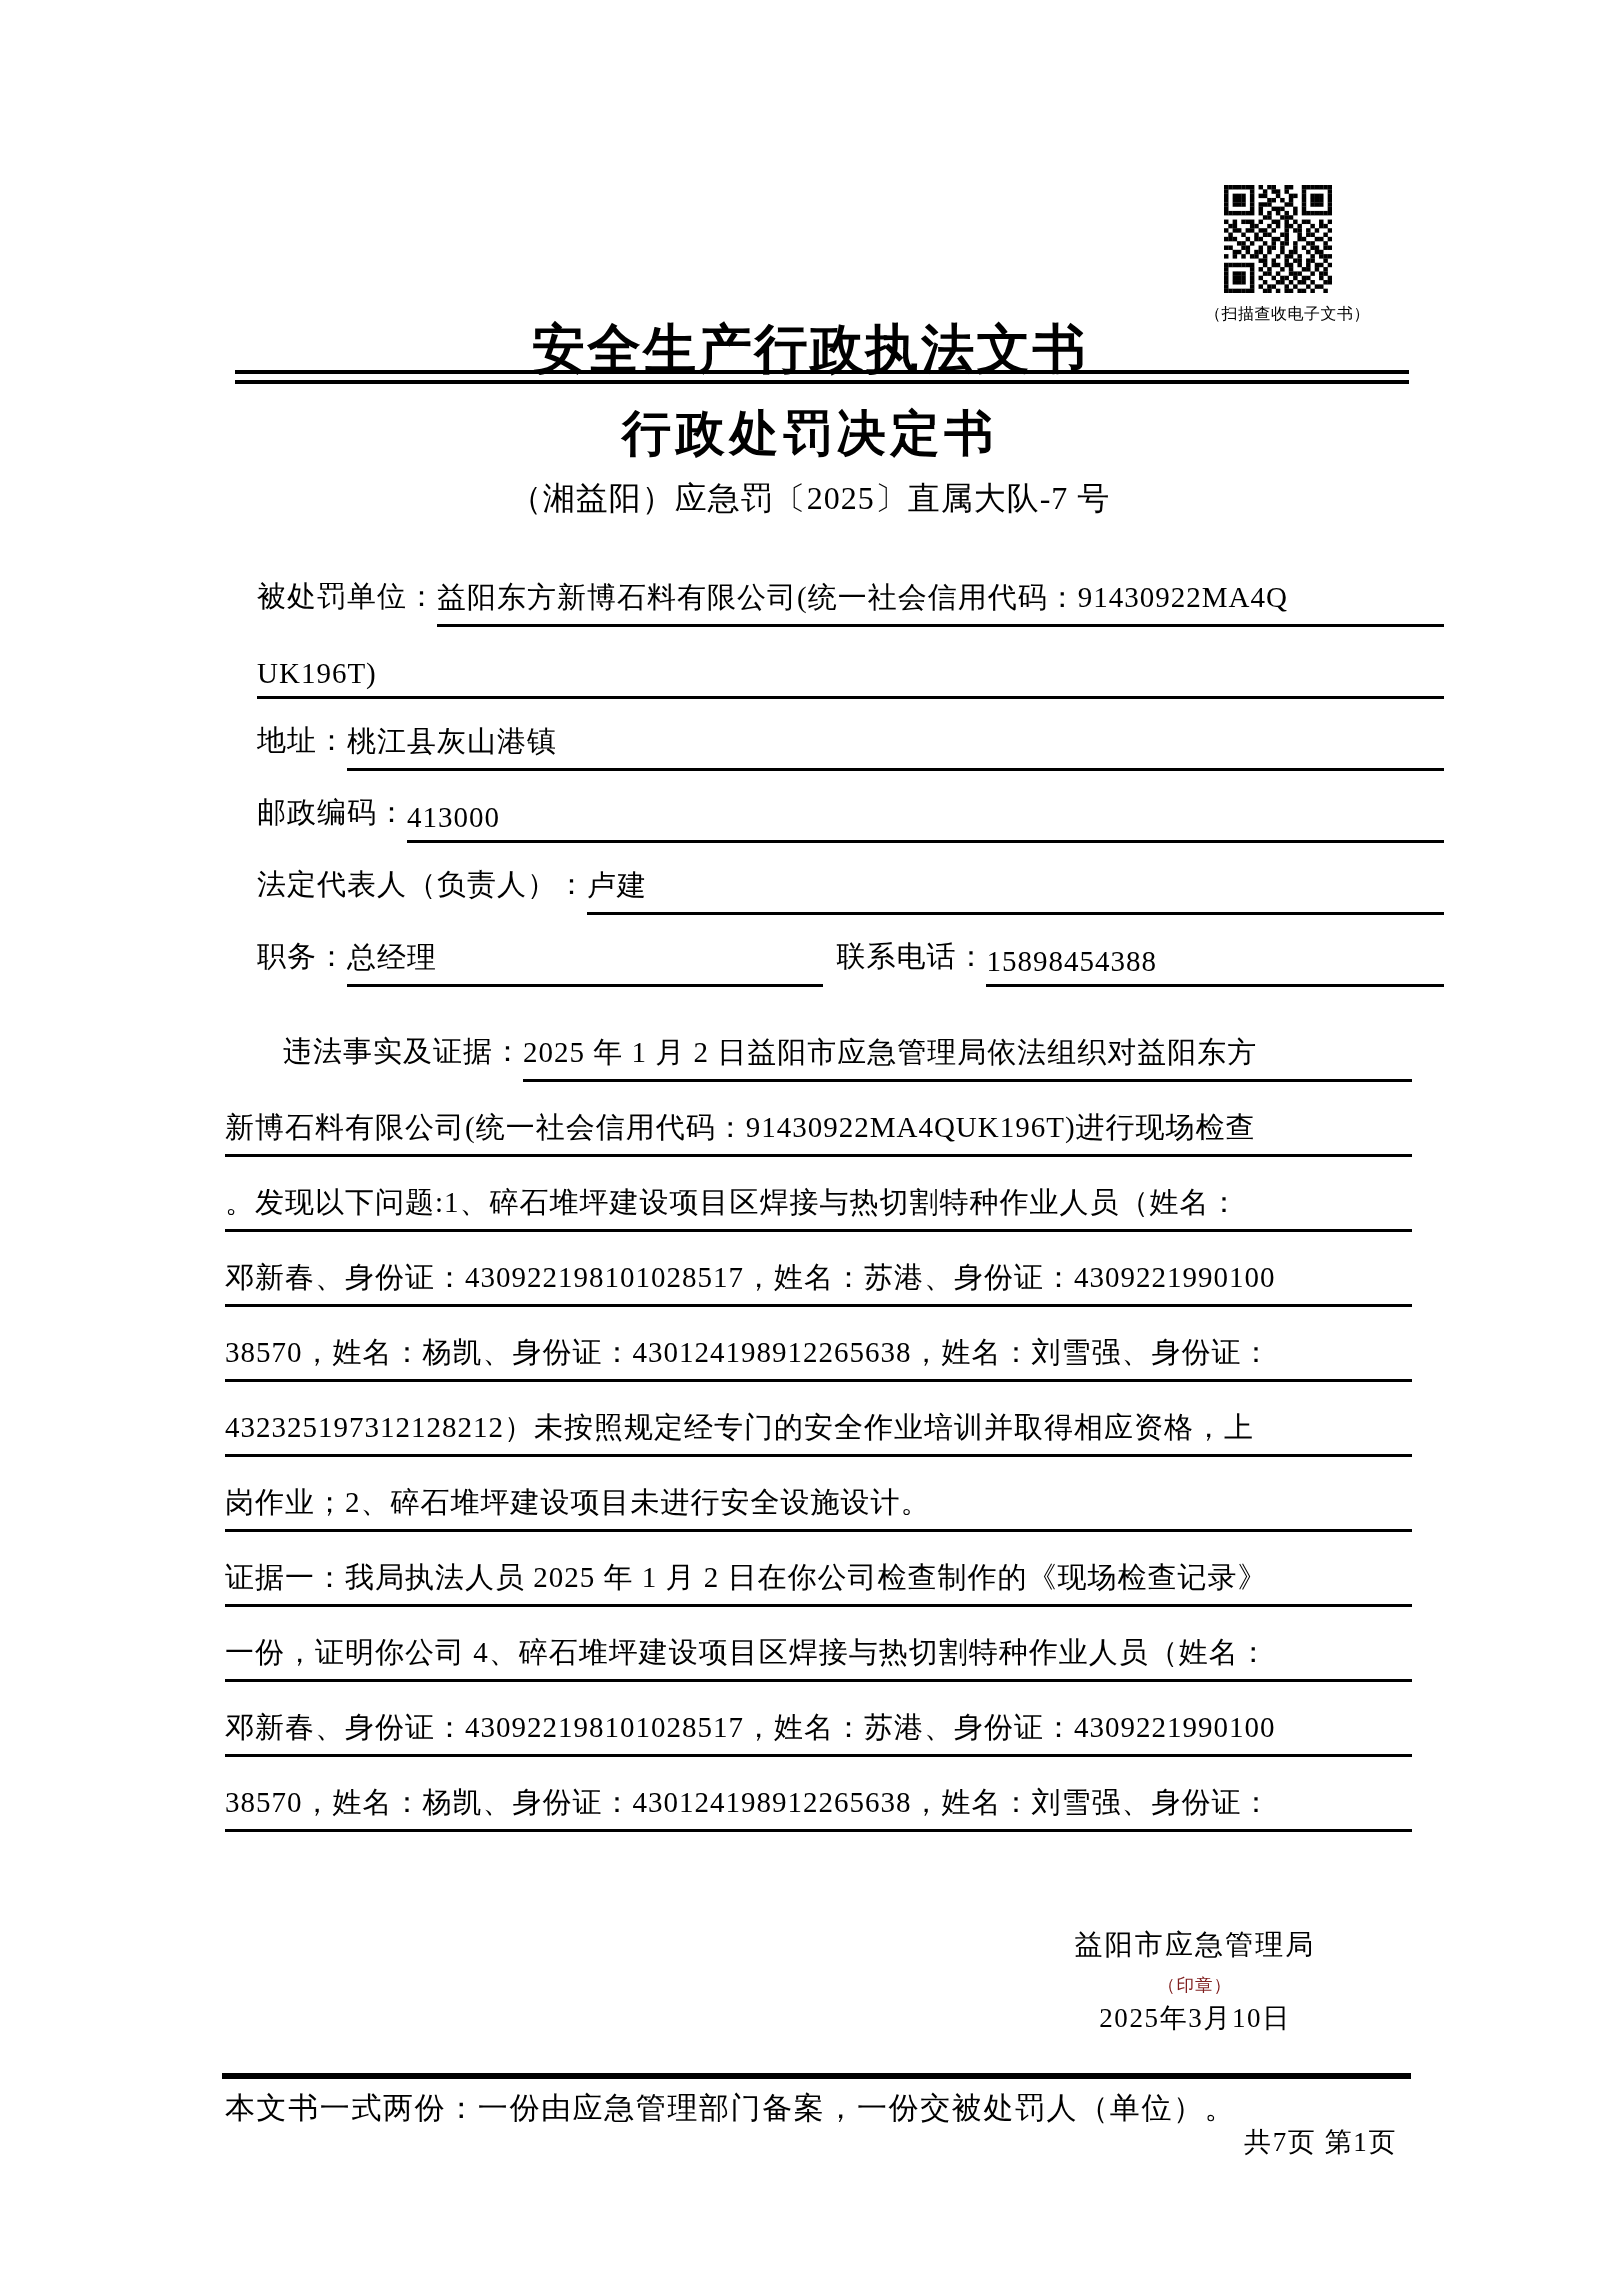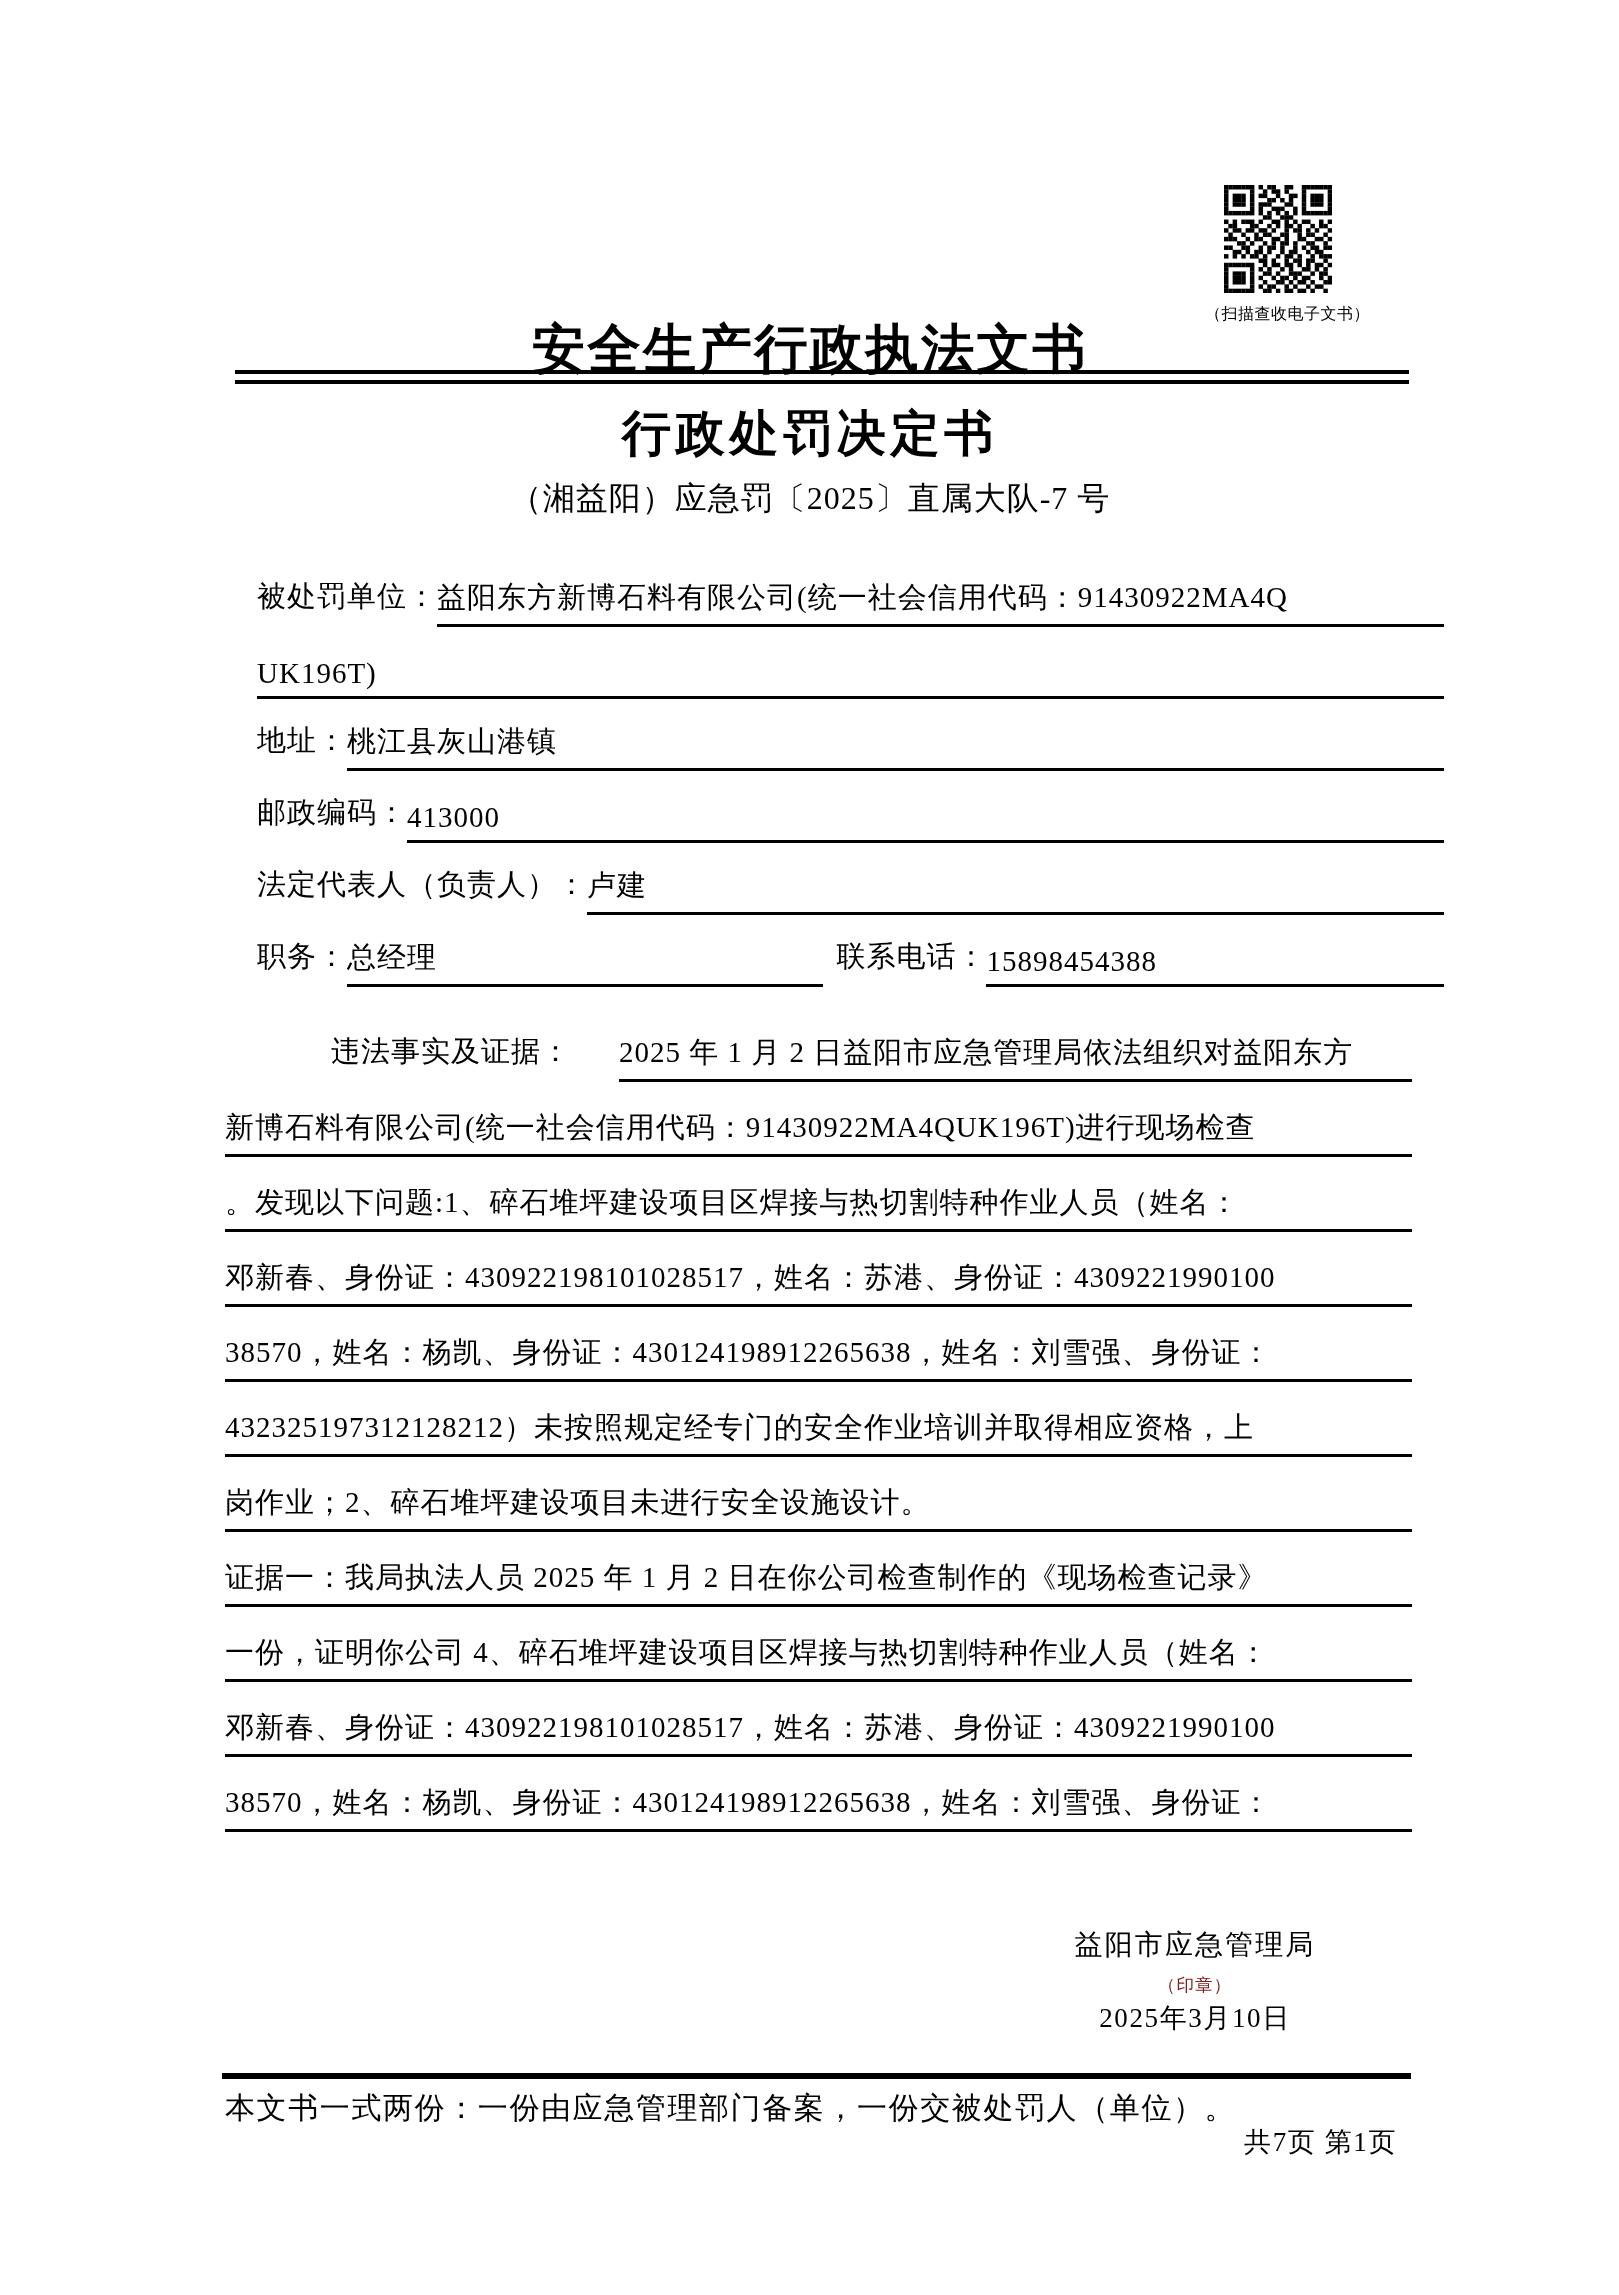--- a/index.html
+++ b/index.html
@@ -24,21 +24,21 @@
   .doc-title{position:absolute;left:0;top:401px;width:100%;text-align:center;
     font-size:49px;font-weight:bold;letter-spacing:4.7px;white-space:nowrap;}
   .doc-number{position:absolute;left:0;top:477px;width:100%;text-align:center;
     font-size:32px;letter-spacing:1px;white-space:nowrap;}
 
   
   .fields{position:absolute;left:217px;top:555px;width:1187px;margin-left:40px;}
   .body-block{position:absolute;left:225px;top:1007px;width:1187px;}
   .line{display:flex;align-items:flex-end;white-space:nowrap;font-size:29px;letter-spacing:1px;}
   .fields .line{height:72px;}
-  .body-block .line{height:75px;gap:48px;}
+  .body-block .line{height:75px;}
   .lbl{padding-bottom:9.8px;flex:0 0 auto;}
   .und{border-bottom:3.6px solid #000;padding-bottom:6.2px;flex:0 0 auto;}
   .grow{flex:1 1 auto;}
   .indent{width:58px;flex:0 0 auto;}
   .w920{width:476px;overflow:visible;}
   .gapsp{width:13.4px;flex:0 0 auto;}
 
   
   .signature{position:absolute;left:1014px;top:1928px;width:362px;text-align:center;}
   .sig-agency{font-size:28px;letter-spacing:2.1px;line-height:34px;white-space:nowrap;}

